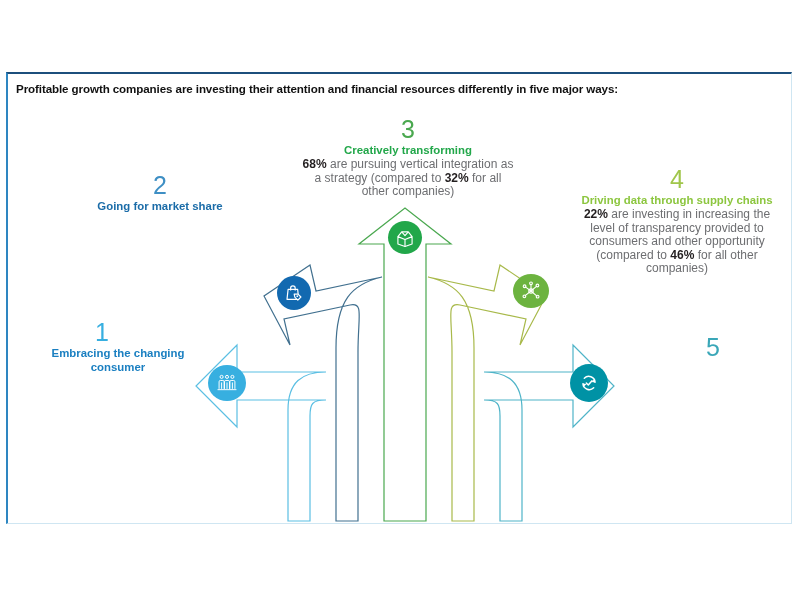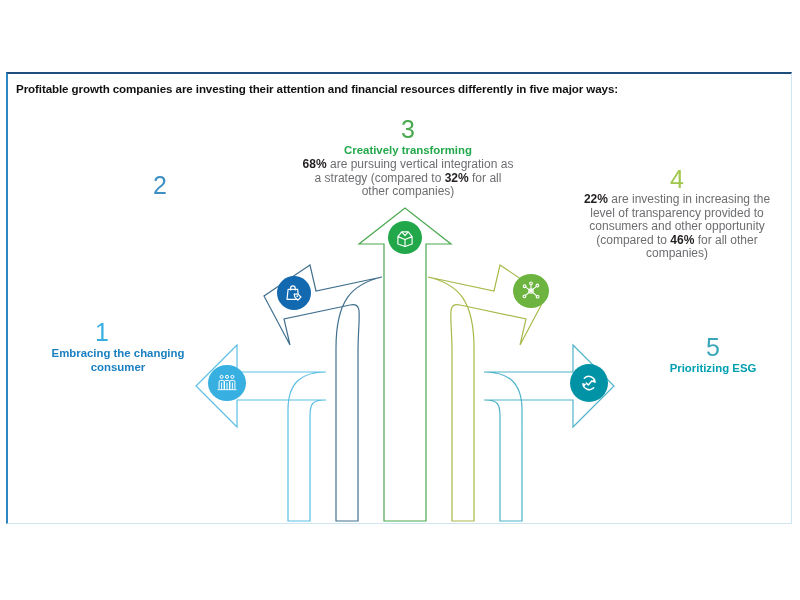--- a/index.html
+++ b/index.html
@@ -232,35 +232,36 @@
     </span>
   </div>
 
   <div class="block" style="left:8px; top:319px; width:188px;">
     <div class="num" style="color:#37afe0;">1</div>
     <div class="head" style="color:#1a7fc1;padding-left:32px;">Embracing the changing consumer</div>
   </div>
 
   <div class="block" style="left:56px; top:172px; width:208px;">
     <div class="num" style="color:#3e8fc4;">2</div>
+    <div class="head" style="color:#1b6ca8;">Going for market share</div>
   </div>
 
   <div class="block" style="left:300px; top:116px; width:216px;">
     <div class="num" style="color:#4aa84f;">3</div>
     <div class="head" style="color:#22a74a;">Creatively transforming</div>
     <div class="body">
       <b>68%</b><span> are pursuing vertical integration as a strategy (compared to </span><b>32%</b><span> for all other companies)</span>
     </div>
   </div>
 
   <div class="block" style="left:570px; top:166px; width:214px;">
     <div class="num" style="color:#a0c64b;">4</div>
+    <div class="head" style="color:#8cc63f;">Driving data through supply chains</div>
     <div class="body">
       <b>22%</b><span> are investing in increasing the level of transparency provided to consumers and other opportunity (compared to </span><b>46%</b><span> for all other companies)</span>
     </div>
   </div>
 
   <div class="block" style="left:630px; top:334px; width:166px;">
     <div class="num" style="color:#3aa7b8;">5</div>
-    <div class="head" style="color:#00a0b0;">Prioritizing ESG</div>
   </div>
 
 </div>
 
 </body></html>

